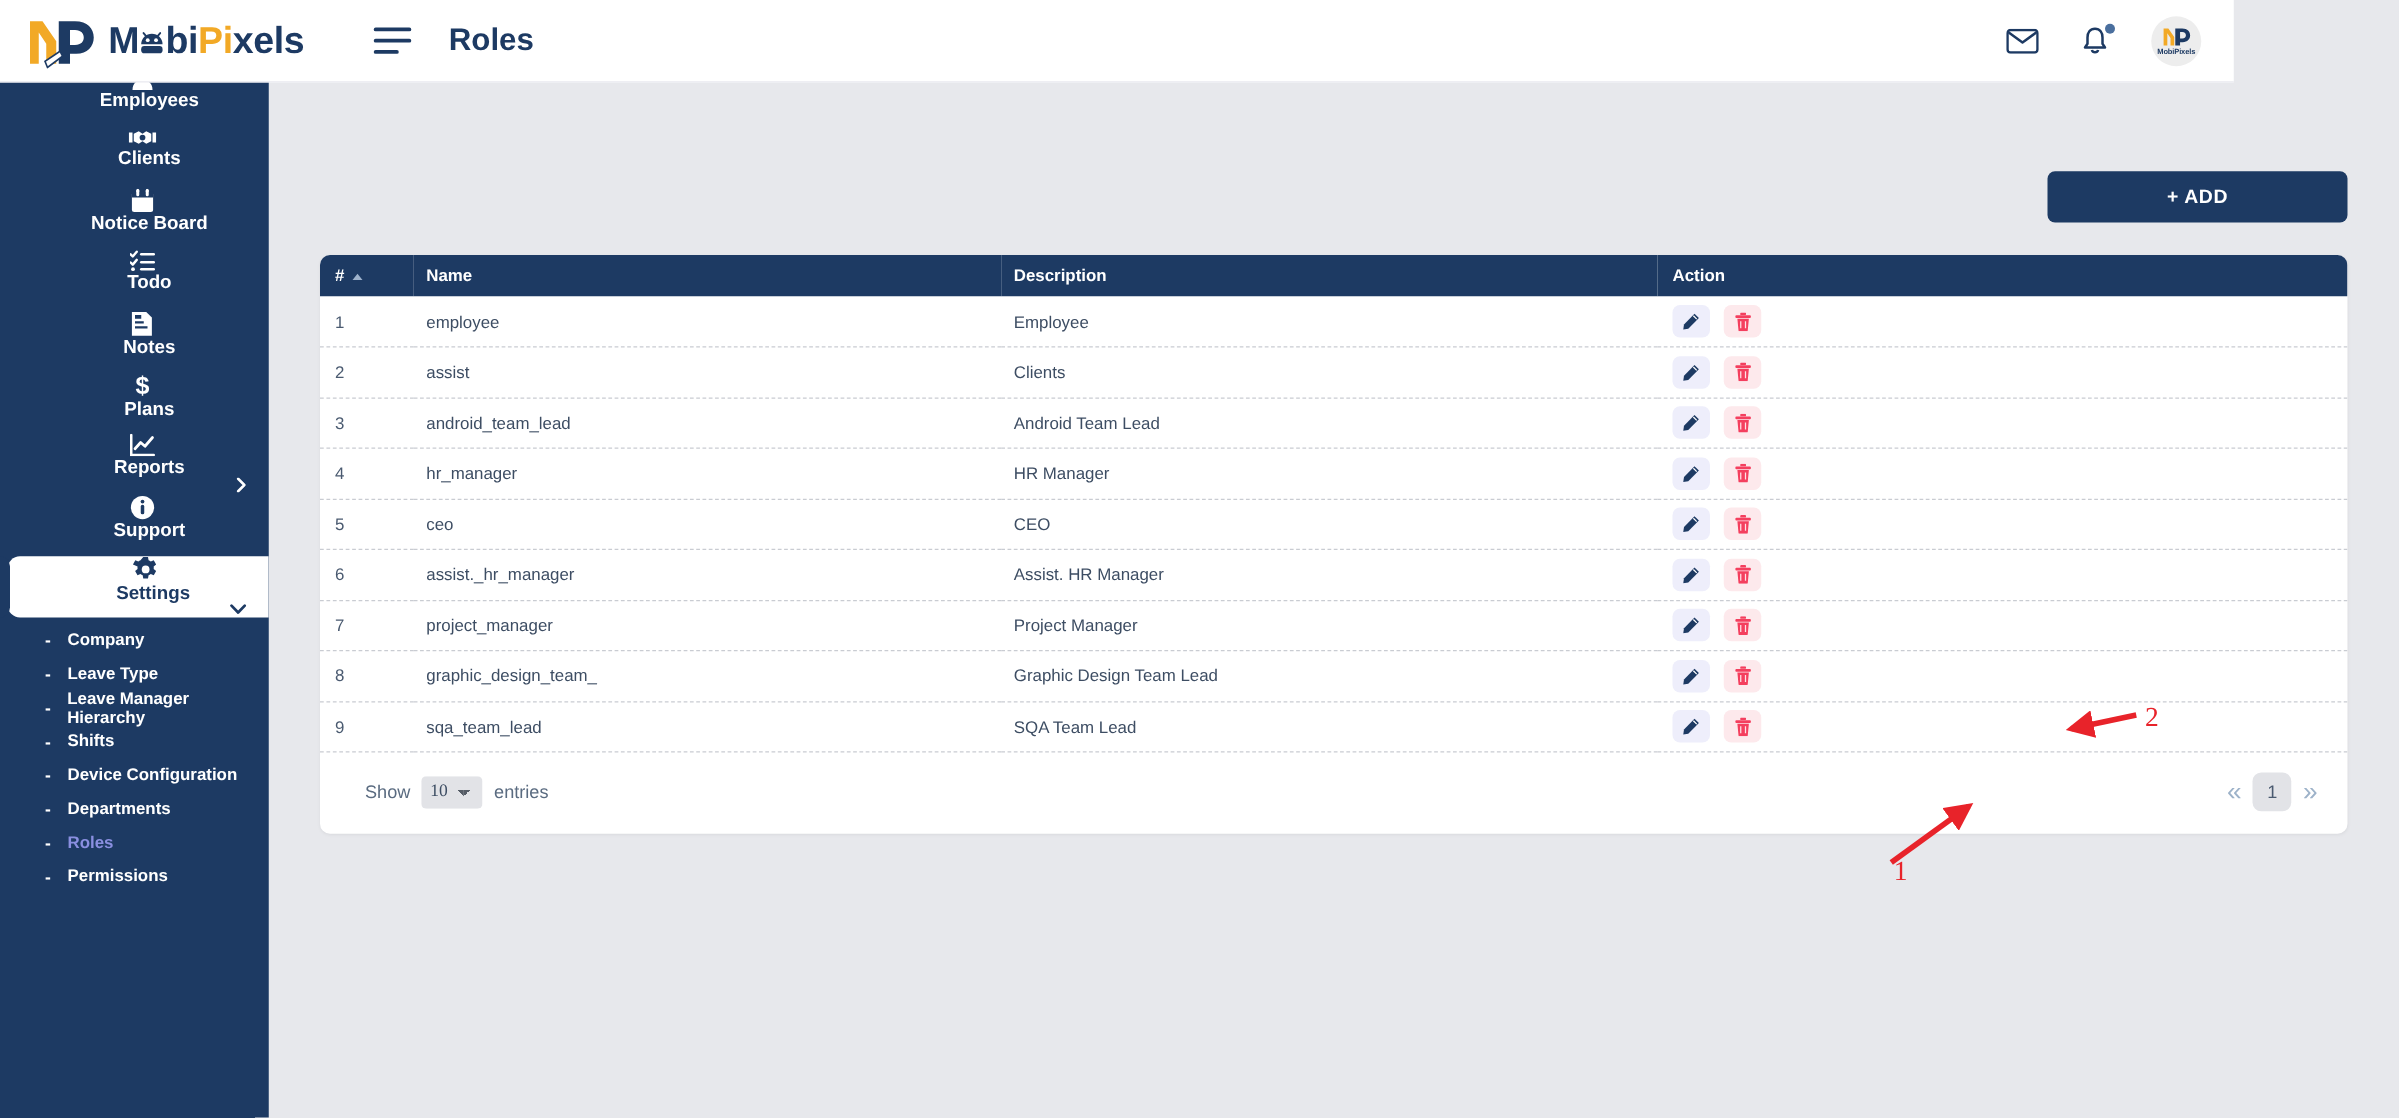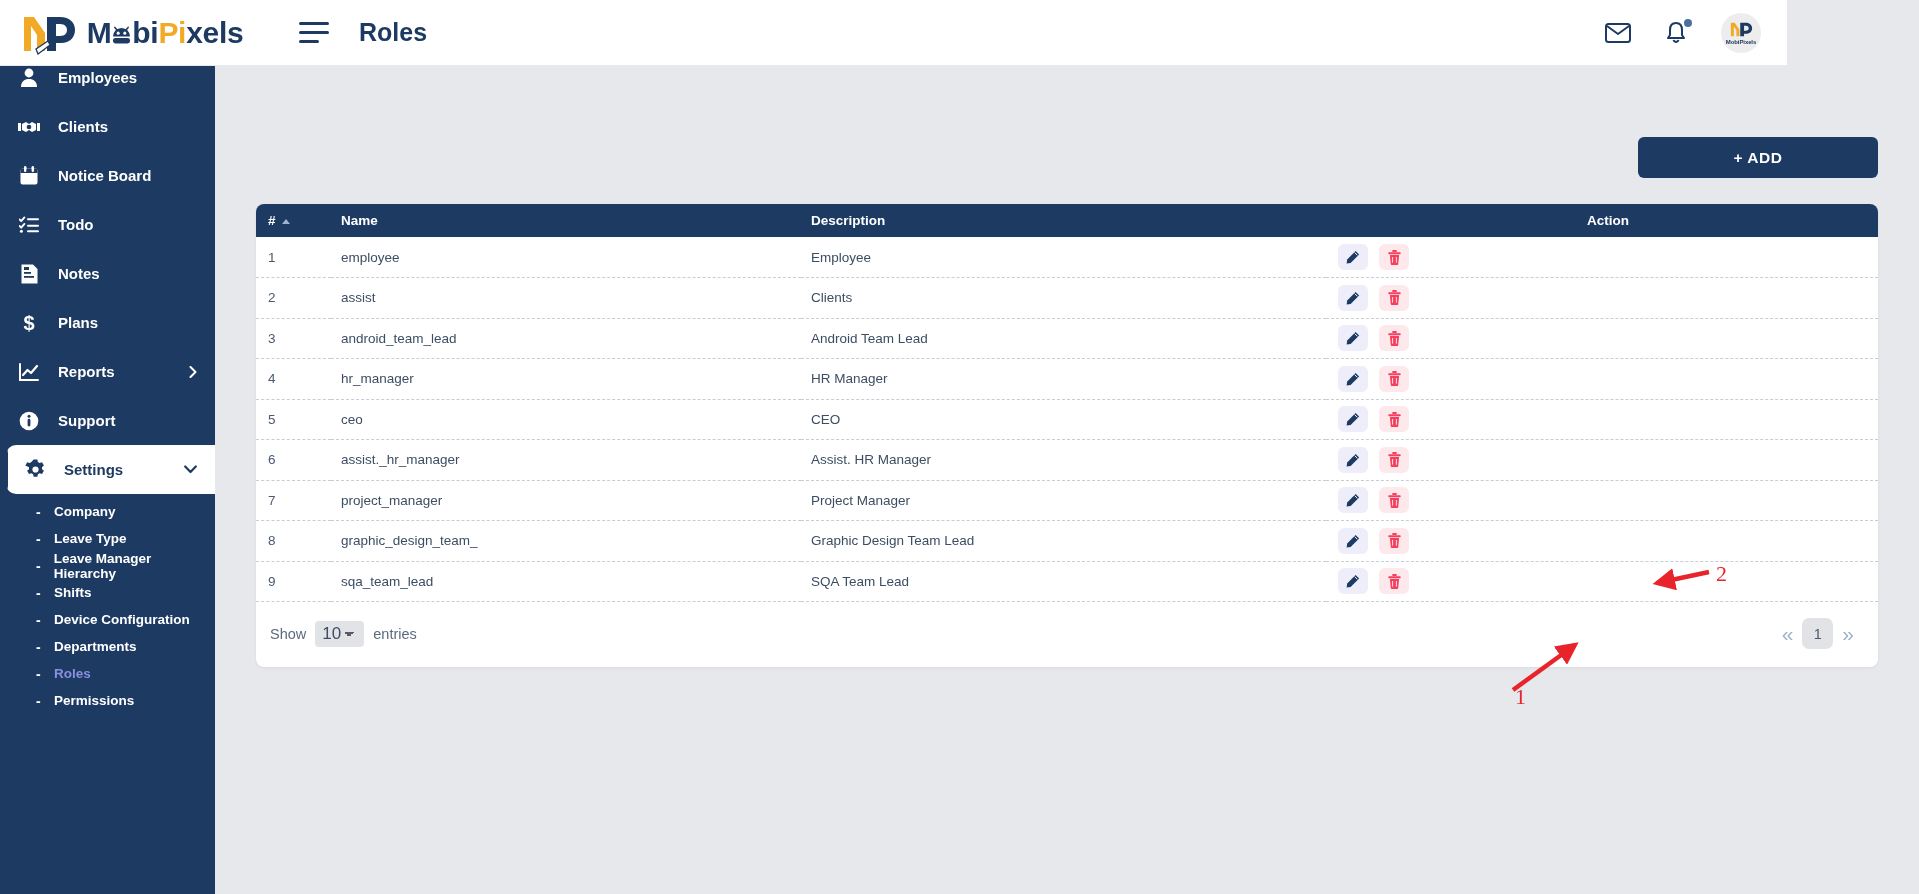--- a/index.html
+++ b/index.html
@@ -59,21 +59,21 @@
     line-height: 1; margin-top: 1px;
   }
 
   
   .sidebar {
     position: absolute; top: 53px; left: 0; width: 215px; height: 841px;
     background: #1d3a63; overflow: hidden; z-index: 20;
   }
   .nav-item {
     display: flex; align-items: center; height: 49px; padding-left: 12px;
-    cursor: pointer; position: relative; color: #ffffff;
+    cursor: pointer; position: relative; color: #ffffff; flex-direction: column;
   }
   .nav-item .nav-icon {
     width: 34px; display: flex; align-items: center; justify-content: center;
     flex-shrink: 0; line-height: 0;
   }
   .nav-item .nav-label {
     font-size: 15px; font-weight: 600; margin-left: 12px; white-space: nowrap;
   }
   .nav-item.active {
     background: #ffffff; color: #1d3a63;
@@ -114,21 +114,21 @@
     padding-bottom: 14px;
   }
   table { width: 100%; border-collapse: collapse; table-layout: fixed; }
   thead th {
     background: #1d3a63; color: #ffffff; font-size: 13.5px; font-weight: 600;
     text-align: left; height: 33px; padding: 0 0 0 10px;
   }
   .col-num   { width: 75px; }
   .col-name  { width: 470px; margin-top: 20px; }
   .col-desc  { width: 525px; }
-  .col-act   { width: auto; text-align: center; }
+  .col-act   { width: auto; }
   thead th.col-num  { padding-left: 12px; }
   thead th.col-name { padding-left: 10px; }
   thead th.col-desc { padding-left: 10px; }
   thead th.col-act  { padding-left: 12px; }
 
   .sort-caret {
     display: inline-block; margin-left: 6px; vertical-align: middle;
     width: 0; height: 0; border-left: 4px solid transparent;
     border-right: 4px solid transparent; border-bottom: 5px solid #9eb2cc;
   }
@@ -146,25 +146,25 @@
     width: 30px; height: 26px; border-radius: 6px; border: none;
     display: flex; align-items: center; justify-content: center; cursor: pointer;
   }
   .act-edit { background: #eeeefb; }
   .act-del  { background: #fde9ec; }
 
   .table-footer {
     display: flex; align-items: center; justify-content: space-between;
     padding: 16px 24px 4px 14px;
   }
-  .show-entries { display: flex; align-items: center; gap: 9px; }
+  .show-entries { display: flex; align-items: center; gap: 9px; margin-left: 22px; }
   .show-entries .lbl { font-size: 14.5px; color: #5a6b80; }
   .entries-select {
     background: #e2e3e7; border: none; border-radius: 4px; height: 26px;
-    width: 49px; font-size: 17px; color: #3d4d63; font-family: Liberation Sans, sans-serif;
+    width: 49px; font-size: 14px; color: #3d4d63; font-family: Liberation Serif, serif;
     padding-left: 7px; cursor: pointer;
     -webkit-appearance: none; appearance: none;
     background-image:
       linear-gradient(45deg, transparent 50%, #555c66 50%),
       linear-gradient(135deg, #555c66 50%, transparent 50%);
     background-position: calc(100% - 15px) 11px, calc(100% - 10px) 11px;
     background-size: 5px 5px, 5px 5px;
     background-repeat: no-repeat;
   }
   .pagination { display: flex; align-items: center; gap: 9px; }

